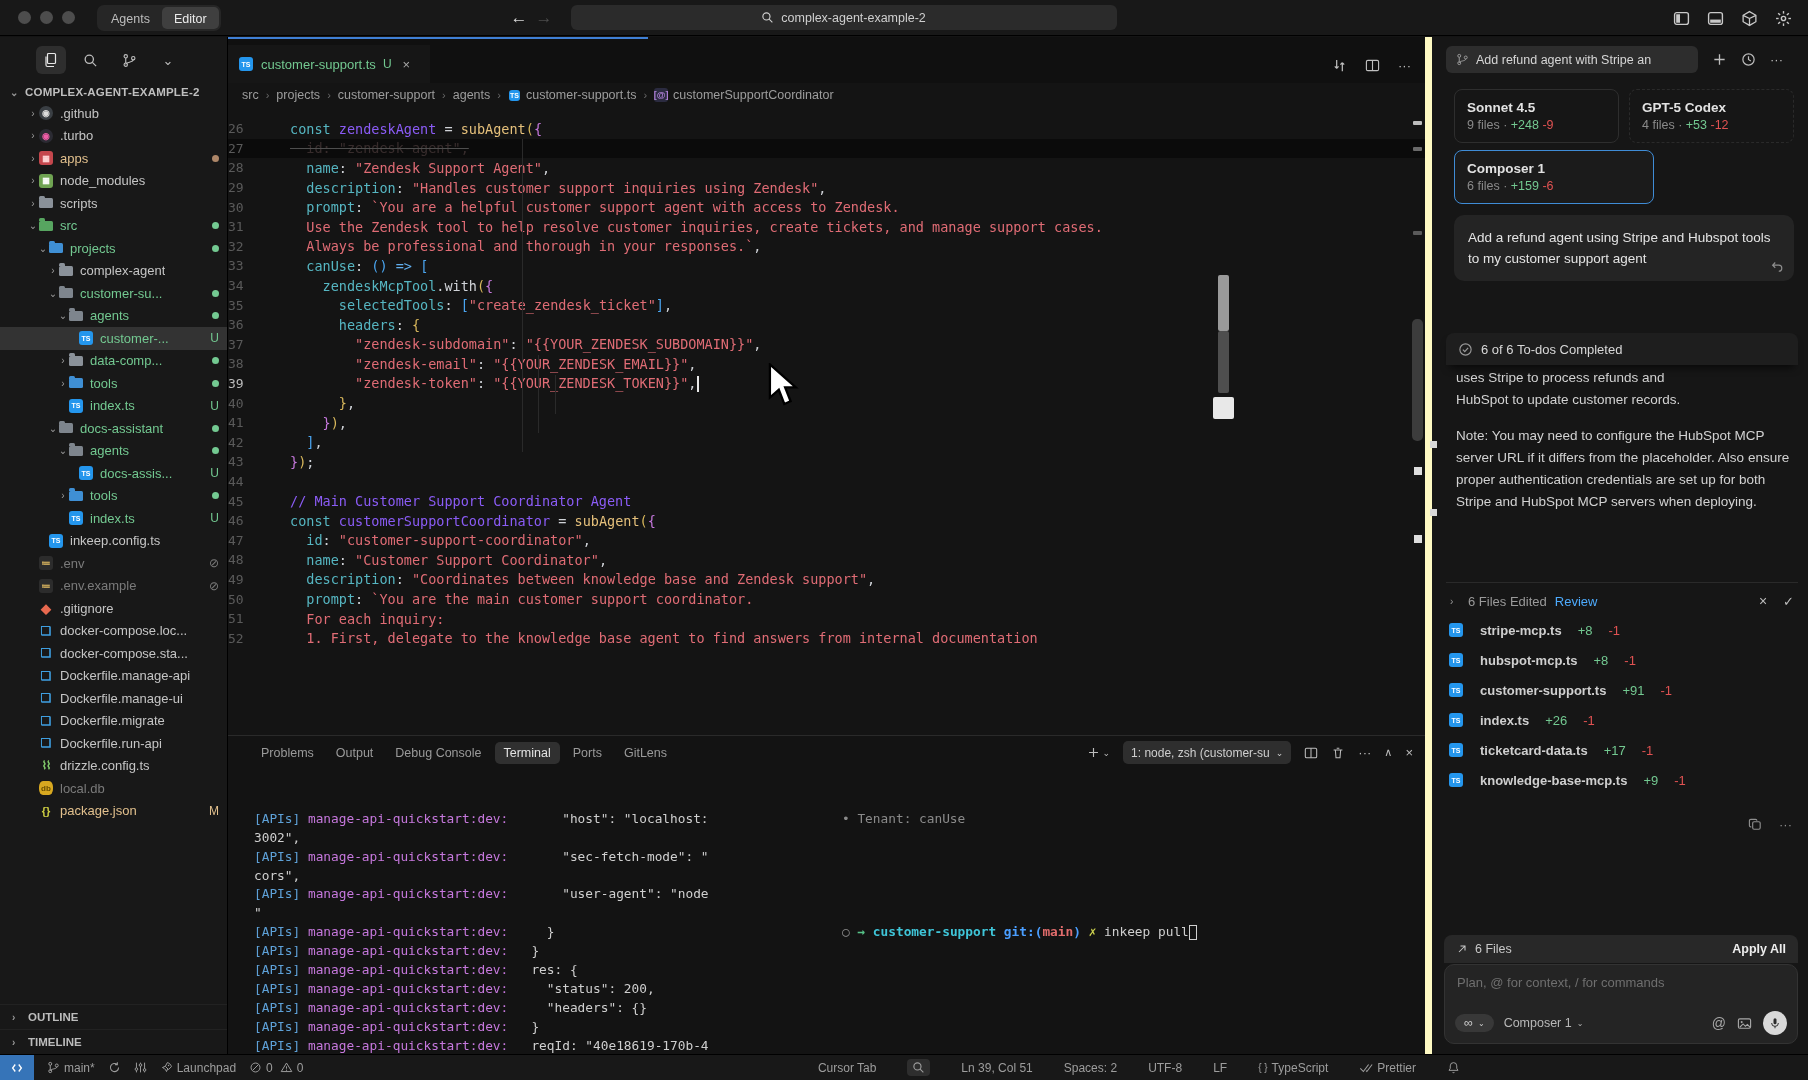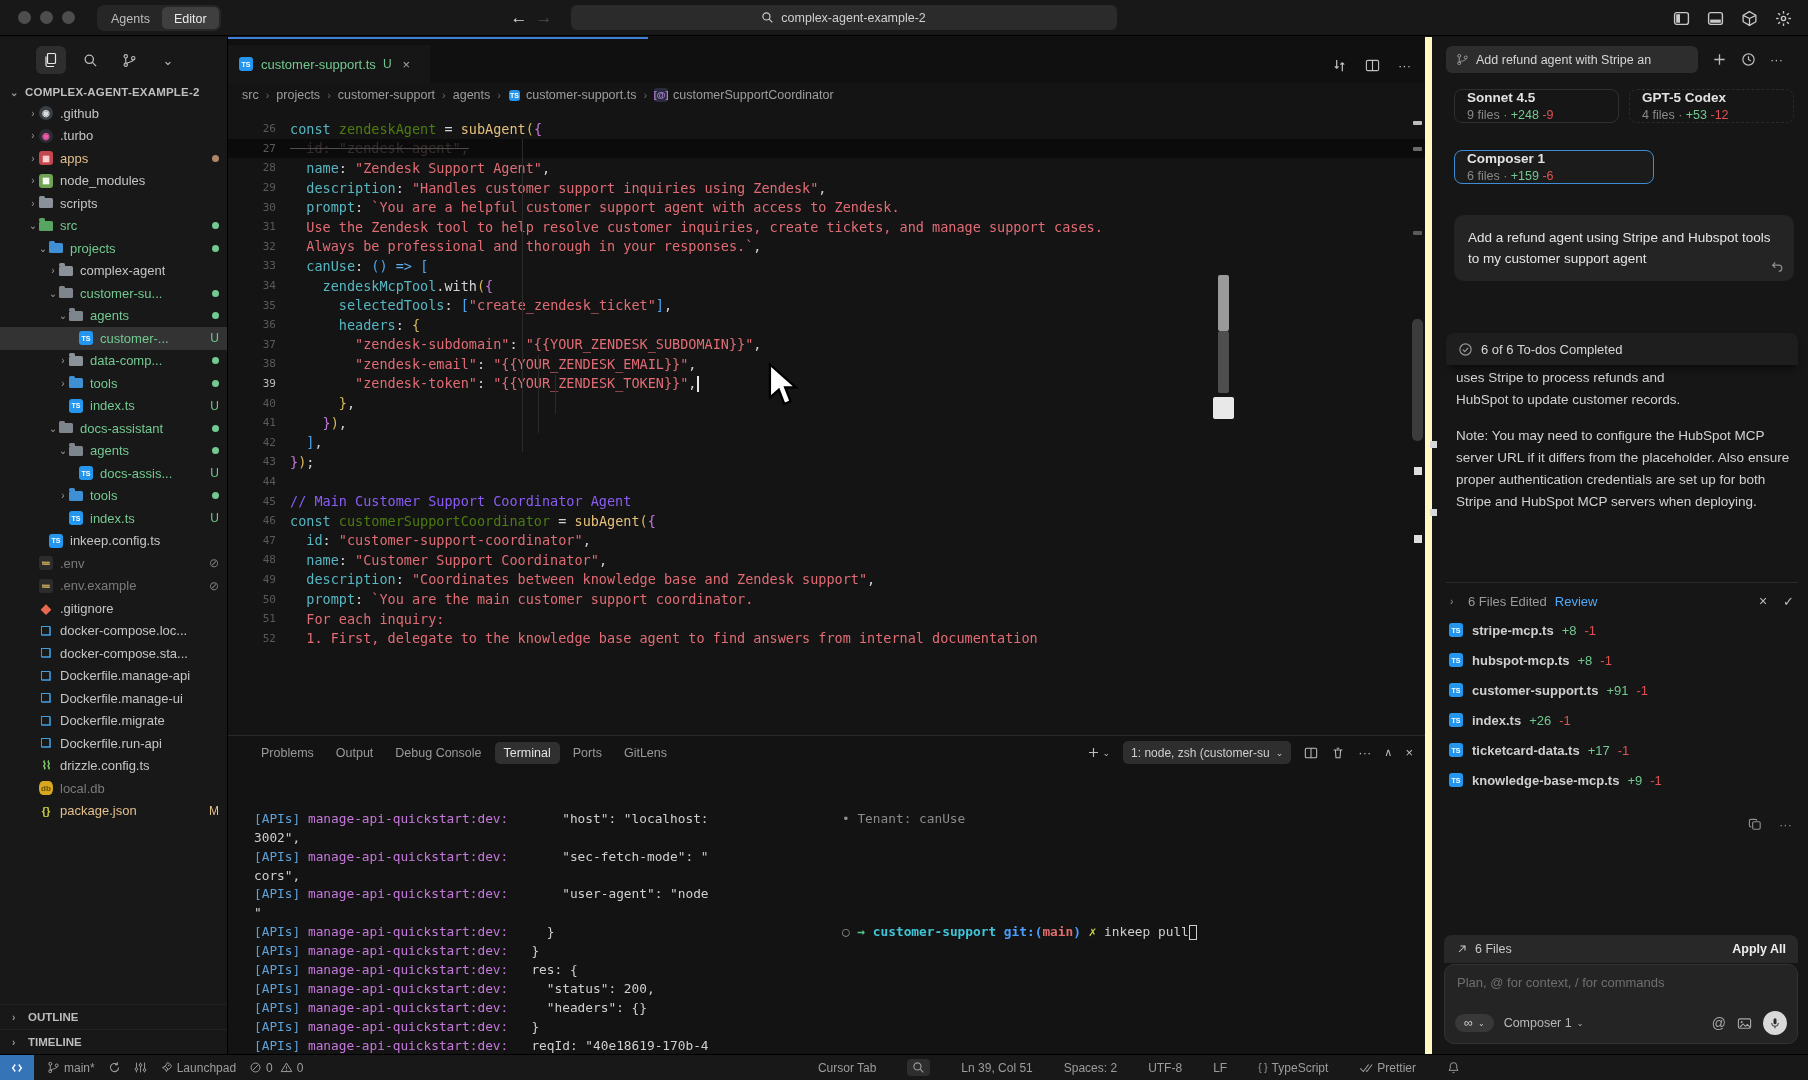--- a/index.html
+++ b/index.html
@@ -68,26 +68,26 @@
   .tabU{color:#73c991;font-size:12px}
   .tabx{color:#a8a8a8;margin-left:4px;font-size:13px}
   #tab-actions{position:absolute;right:14px;bottom:10px;display:flex;gap:18px;color:#c0c0c0;align-items:center}
   #crumbs{height:24px;display:flex;align-items:center;gap:7px;padding-left:14px;font-size:12.5px;color:#9d9d9d;background:#141414}
   .crumb-sep{color:#6a6a6a;font-size:11px}
   .crumb-item{display:flex;align-items:center;gap:5px}
   .symicon{width:14px;height:14px;border-radius:3px;background:#2b2b40;color:#b180d7;font-size:9px;display:flex;align-items:center;justify-content:center;font-weight:bold}
   #codewrap{position:relative;height:628px;overflow:hidden;background:#141414}
   #code-lines{position:absolute;left:0;top:12px;right:0}
   .cl{display:flex;height:19.6px;align-items:center;font-size:13.5px}
-  .cl .ln{width:48px;text-align:right;color:#5a5a5a;flex:none;font-family:"DejaVu Sans Mono",monospace;font-size:11px}
+  .cl .ln{width:48px;color:#5a5a5a;flex:none;font-family:"DejaVu Sans Mono",monospace;font-size:13px}
   .cl .ct{margin-left:14px;white-space:pre;font-family:"DejaVu Sans Mono",monospace}
   .cl.dimline{background:#0b0b0b}
   .cl.dimline .ct{opacity:.35;text-decoration:line-through}
   .cl.cur .ln{color:#bdbdbd}
-  .tk-kw{color:#56b6c2}.tk-var{color:#4d7c0f}.tk-fn{color:#e5c07b}.tk-pr{color:#56b6c2}
+  .tk-kw{color:#56b6c2}.tk-var{color:#8b5cf6}.tk-fn{color:#e5c07b}.tk-pr{color:#56b6c2}
   .tk-st{color:#e06c75}.tk-wh{color:#d0d3d8}.tk-cm{color:#8b5cf6}
   .tk-b1{color:#d9b85c}.tk-b2{color:#c678dd}.tk-b3{color:#4aa5f0}.tk-op{color:#61afef}.tk-dm{color:#8a6a6a}
   #caret{display:inline-block;width:2px;height:16px;background:#e8e8e8;vertical-align:middle;margin-left:1px}
   .guide{position:absolute;width:1px;background:#2a2a2a}
   
   #art-bar1{position:absolute;left:990px;top:168px;width:11px;height:56px;background:#9a9a9a;border-radius:2px}
   #art-bar2{position:absolute;left:990px;top:224px;width:11px;height:62px;background:#4e4e4e;border-radius:2px}
   #art-sq{position:absolute;left:985px;top:290px;width:21px;height:22px;background:#e8e8e8;border-radius:2px}
   #oruler{position:absolute;right:0;top:0;width:15px;height:628px}
   #oruler .thumb{position:absolute;left:2px;top:212px;width:11px;height:122px;background:#3c3c3c;border-radius:5px}
@@ -109,38 +109,38 @@
   .tm-red{color:#e06c6c;font-weight:bold}.tm-yel{color:#cfd34f}.tm-grn{color:#56c288;font-weight:bold}
   .tcursor{display:inline-block;width:8px;height:15px;border:1px solid #cfcfcf;vertical-align:middle}
   #term-right{position:absolute;left:588px;top:0;width:560px}
 
   
   #chat{position:absolute;left:1425px;top:37px;width:383px;height:1017px;background:#161616;border-left:7px solid #fef9c3}
   #chat-head{position:absolute;left:14px;top:9px;right:10px;display:flex;align-items:center}
   #chat-title{display:flex;align-items:center;gap:7px;background:#2d2d2d;border-radius:6px;height:27px;padding:0 10px;width:252px;color:#d6d6d6;font-size:12.5px;white-space:nowrap;overflow:hidden}
   #chat-head .hic{margin-left:14px;color:#bdbdbd}
   .vcards{position:absolute;left:22px;top:52px;right:14px;display:flex;gap:10px}
-  .vcard{width:172px;border-radius:8px;padding:0 12px;border:1px solid transparent}
+  .vcard{width:172px;border-radius:8px;padding:10px 12px;border:1px solid transparent}
   .vcard.b1{border-color:#2e2e2e}
   .vcard.dash{border:1px dashed #2a2a2a}
   .vcard.sel{border-color:#3f8cd6;background:#1b1b1b}
   .vname{color:#e2e2e2;font-size:13.5px;font-weight:bold;margin-bottom:3px}
   .vmeta{color:#8a8a8a;font-size:12.5px}
   .plus{color:#73c991}.minus{color:#e05252}
   #vcard3{position:absolute;left:22px;top:113px}
   #msgbubble{position:absolute;left:22px;top:178px;right:14px;background:#242424;border-radius:10px;padding:12px 14px;color:#e4e4e4;font-size:13.5px;line-height:21px}
   #msg-undo{position:absolute;right:10px;bottom:8px;color:#8f8f8f}
   #todosbar{position:absolute;left:14px;top:296px;right:10px;height:32px;background:#1e1e1e;border-radius:8px 8px 0 0;display:flex;align-items:center;gap:8px;padding:0 12px;color:#d8d8d8;font-size:13px;box-shadow:0 6px 8px -4px rgba(0,0,0,.7);z-index:5}
   #chat-paras{position:absolute;left:24px;top:330px;right:18px;color:#d2d2d2;font-size:13.5px;line-height:22px}
   #chat-paras p{margin-bottom:14px}
   #files-sec{position:absolute;left:14px;top:545px;right:10px}
   #files-head{display:flex;align-items:center;gap:8px;border-top:1px solid #2a2a2a;padding:10px 4px 6px 4px;color:#9a9a9a;font-size:13px}
   #files-head .rev{color:#4daafc}
   #files-head .acts{margin-left:auto;display:flex;gap:16px;color:#bdbdbd;align-items:center}
-  .chfile{display:flex;align-items:center;gap:8px;height:30px;padding-left:2px;font-size:13px;color:#cfcfcf}
+  .chfile{display:flex;align-items:center;gap:16px;height:30px;padding-left:2px;font-size:13px;color:#cfcfcf}
   .chfile .nm{font-weight:bold}
   #list-acts{position:absolute;left:0;top:780px;right:16px;display:flex;justify-content:flex-end;gap:16px;color:#8f8f8f}
   #applybar{position:absolute;left:12px;top:898px;right:10px;height:28px;background:#282828;border-radius:8px 8px 0 0;display:flex;align-items:center;padding:0 12px;color:#c9c9c9;font-size:12.5px;gap:7px}
   #applybar .aa{margin-left:auto;color:#ededed;font-weight:bold}
   #inputbox{position:absolute;left:12px;top:927px;right:10px;height:80px;background:#242424;border:1px solid #333;border-radius:10px;padding:10px 12px}
   #inputbox .ph{color:#6f6f6f;font-size:13px}
   #input-foot{position:absolute;left:10px;right:10px;bottom:8px;display:flex;align-items:center;gap:10px}
   #agentpill{display:flex;align-items:center;gap:5px;background:#383838;border-radius:10px;padding:2px 9px;color:#cfcfcf;font-size:12.5px}
   #modelsel{color:#b8b8b8;font-size:12.5px;display:flex;gap:5px;align-items:center}
   #input-foot .right{margin-left:auto;display:flex;align-items:center;gap:11px;color:#a8a8a8}

